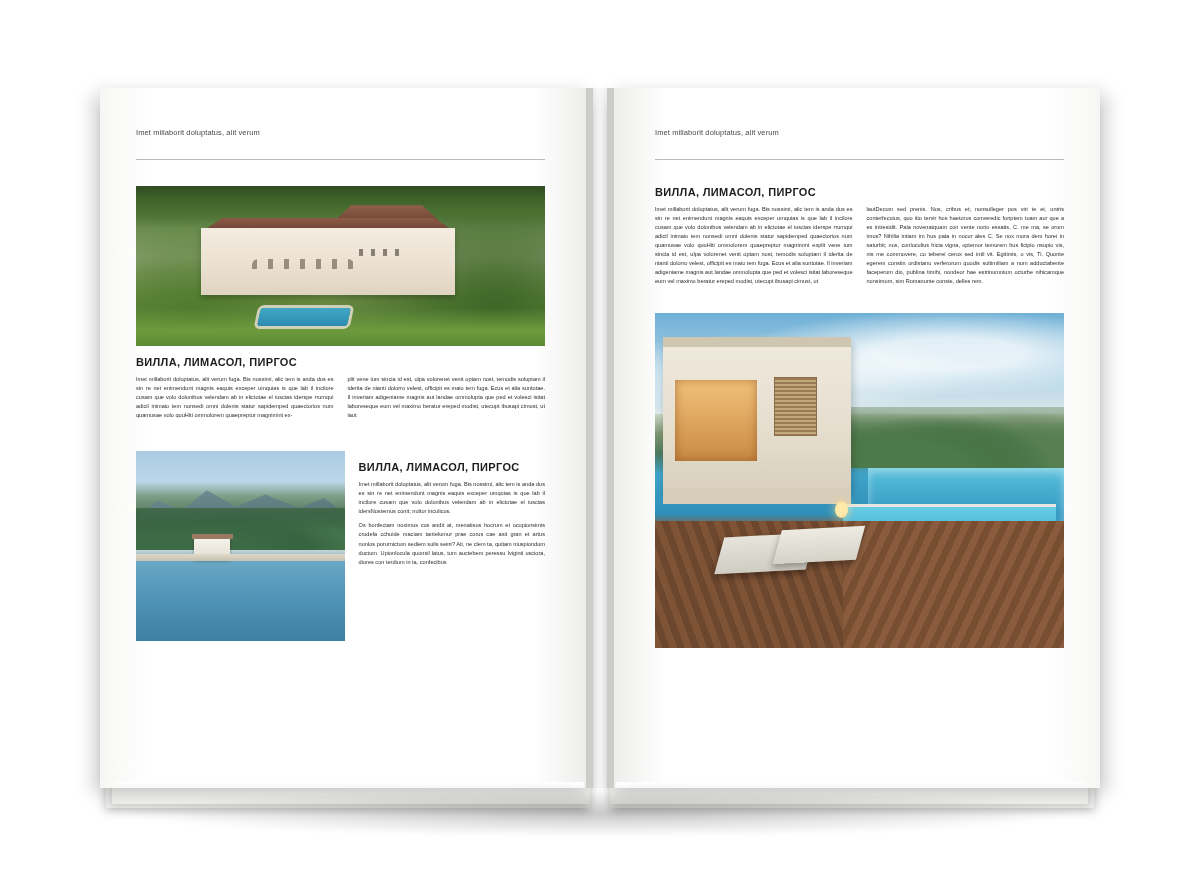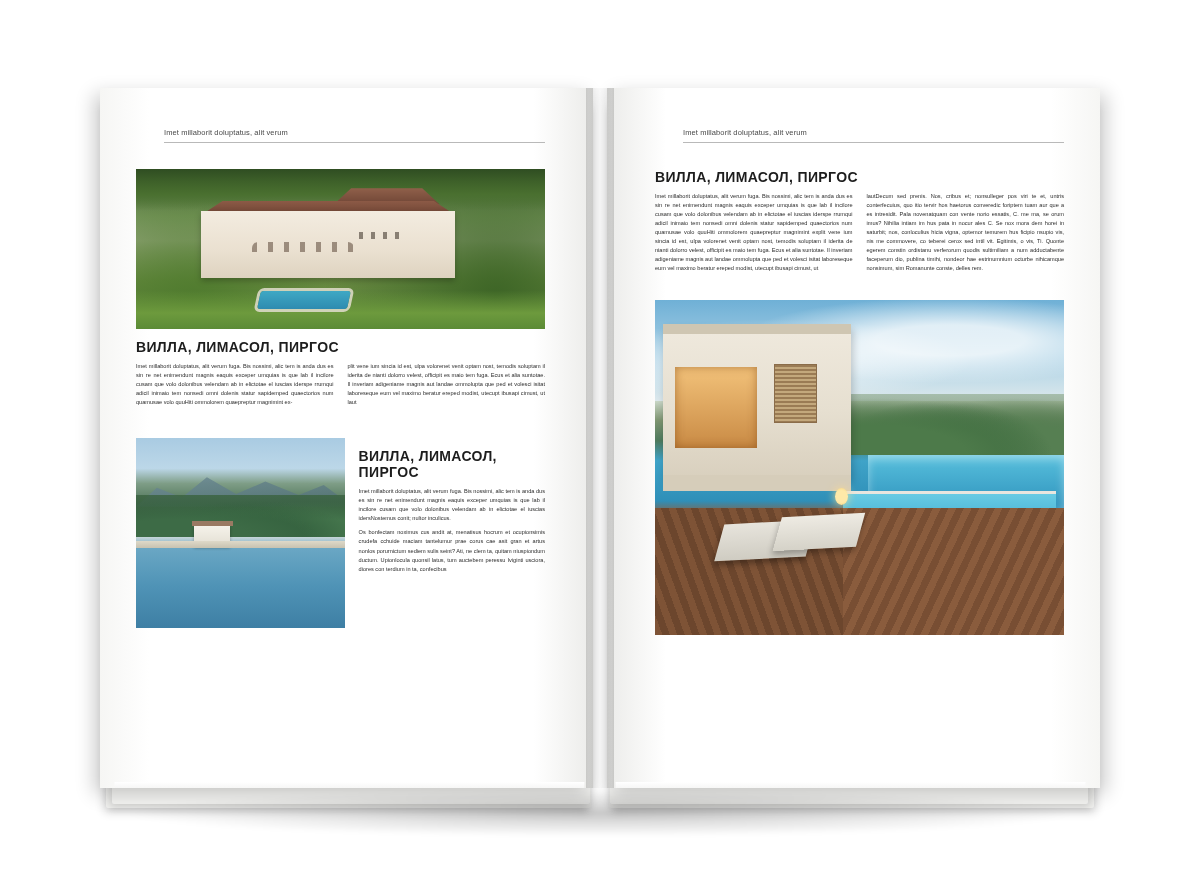--- a/index.html
+++ b/index.html
@@ -80,36 +80,35 @@
   
   .page-inner{
     position:absolute; inset:0;
     padding:40px 42px 30px 42px;
     box-sizing:border-box;
   }
   .running-head{
     font-size:7.5px;
     color:#4a4a4a;
     letter-spacing:.1px;
-    padding-bottom:5px;
+    padding-bottom:22px;
     border-bottom:.6px solid #b9b9b9;
     margin-bottom:26px;
-    margin-left:28px;
   }
   .page.right .page-inner{ padding-left:48px; padding-right:36px;}
   .page.left  .page-inner{ padding-left:36px; padding-right:48px;}
 
   .photo{
     width:100%;
     position:relative;
     overflow:hidden;
     background:#cfd6d8;
   }
   .heading{
-    font-size:14px;
+    font-size:11px;
     font-weight:bold;
     color:#1d1d1d;
     letter-spacing:.35px;
     margin:10px 0 7px 0;
   }
   .cols2{
     display:flex;
     gap:14px;
   }
   .col{

